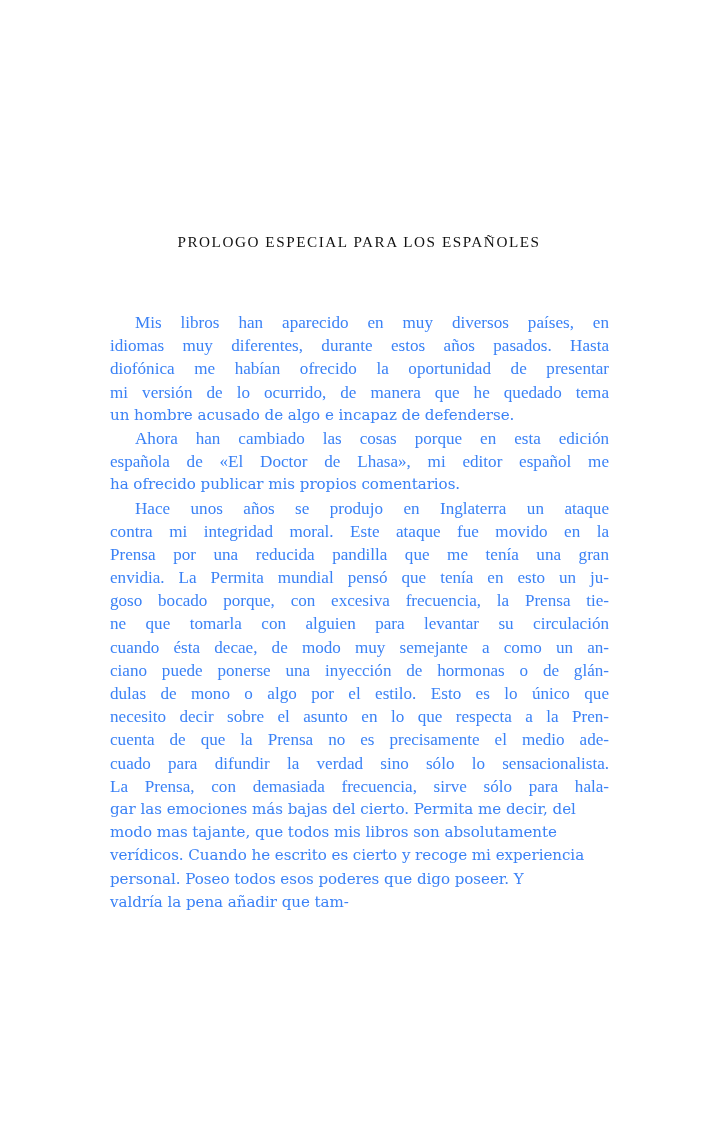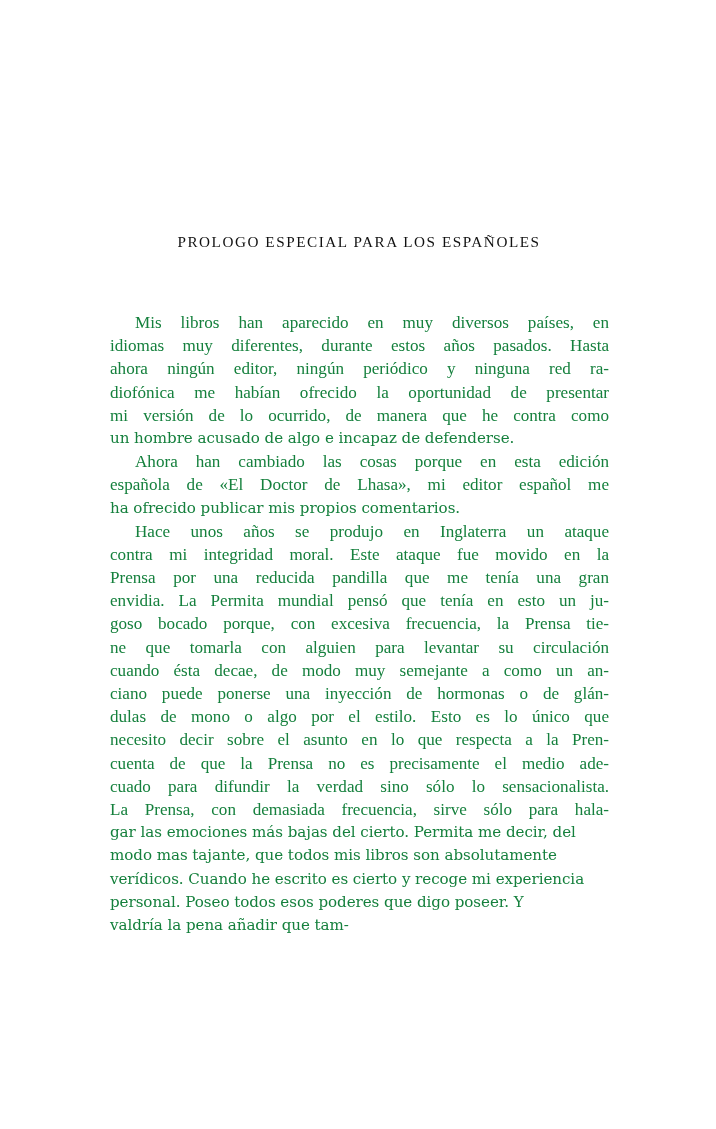--- a/index.html
+++ b/index.html
@@ -73,26 +73,25 @@
     width: 25px;
   }
 </style>
 </head>
 <body>
 
 <div class="page" style="width: 716px; height: 1129px; background: rgb(255, 255, 255);">
 
   <h1 class="chapter-title">PROLOGO ESPECIAL PARA LOS ESPAÑOLES</h1>
 
-  <div class="text-block" style="color: #15803d;">
+  <div class="text-block" style="color: #3b82f6;">
       <div class="ln"><span class="indent"></span><span>Mis  libros  han  aparecido  en  muy  diversos  países,  en</span></div>
       <div class="ln"><span>idiomas muy diferentes, durante estos años pasados. Hasta</span></div>
-      <div class="ln"><span>ahora ningún editor, ningún periódico y ninguna red ra-</span></div>
       <div class="ln"><span>diofónica me habían ofrecido la oportunidad de presentar</span></div>
-      <div class="ln"><span>mi versión de lo ocurrido, de manera que he contra como</span></div>
+      <div class="ln"><span>mi versión de lo ocurrido, de manera que he quedado tema</span></div>
       <div class="ln narrow"><span>un hombre acusado de algo e incapaz de defenderse.</span></div>
       <div class="ln"><span class="indent"></span><span>Ahora  han  cambiado  las  cosas  porque  en  esta  edición</span></div>
       <div class="ln"><span>española de «El Doctor de Lhasa», mi editor español me</span></div>
       <div class="ln narrow"><span>ha ofrecido publicar mis propios comentarios.</span></div>
       <div class="ln"><span class="indent"></span><span>Hace  unos  años  se  produjo  en  Inglaterra  un  ataque</span></div>
       <div class="ln"><span>contra mi integridad moral. Este ataque fue movido en la</span></div>
       <div class="ln"><span>Prensa por una reducida pandilla que me tenía una gran</span></div>
       <div class="ln"><span>envidia. La Permita mundial pensó que tenía en esto un ju-</span></div>
       <div class="ln"><span>goso bocado porque, con excesiva frecuencia, la Prensa tie-</span></div>
       <div class="ln"><span>ne que tomarla con alguien para levantar su circulación</span></div>

